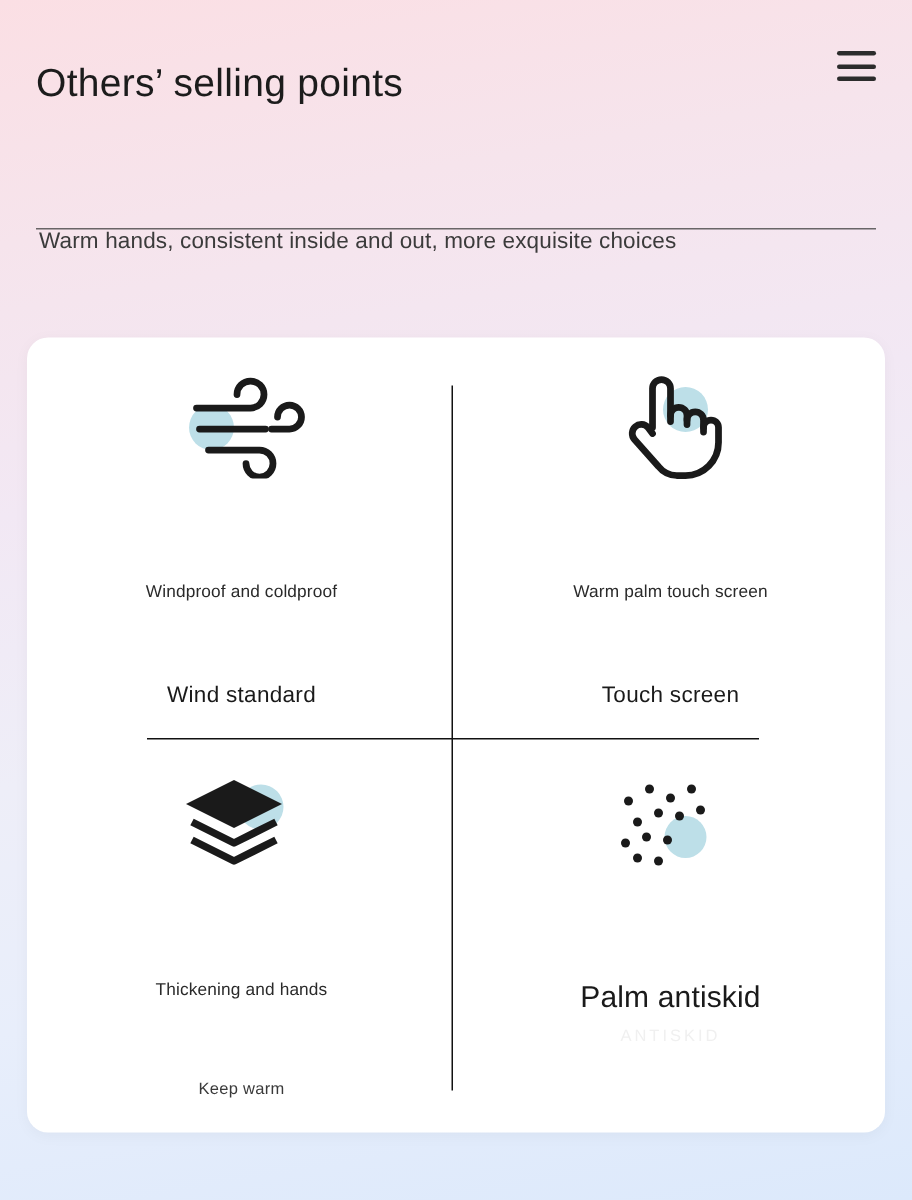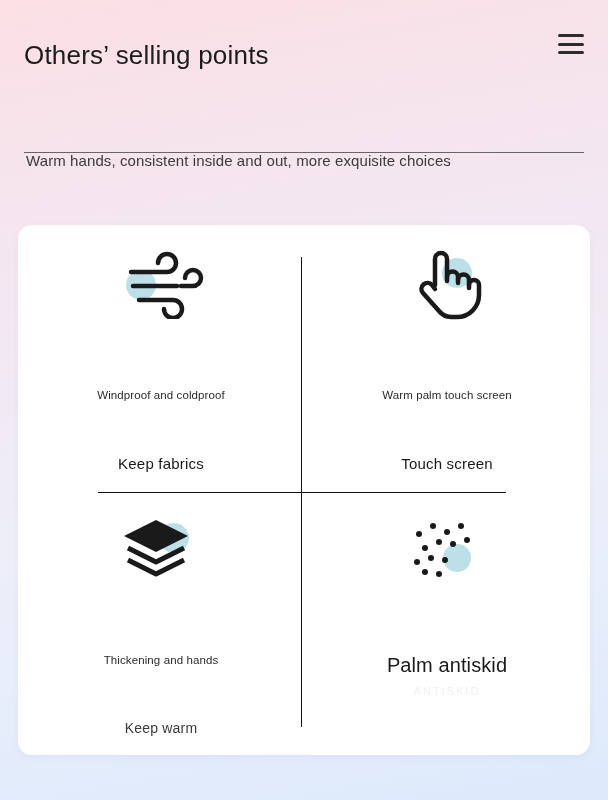--- a/index.html
+++ b/index.html
@@ -130,21 +130,21 @@
     color: #2a2a2a;
     margin-bottom: 14px;
     letter-spacing: 0.1px;
   }
   .cell-title {
     font-size: 15px;
     color: #1a1a1a;
     letter-spacing: 0.2px;
   }
   .cell.r2c1 .cell-title {
-    font-size: 14px;
+    font-size: 11px;
     color: #3a3a3a;
   }
   .cell.r2c2 .cell-sub {
     font-size: 11.5px;
   }
   .ghost {
     position: absolute;
     bottom: 58px;
     font-size: 11px;
     color: #f0f0f0;
@@ -179,21 +179,21 @@
             <circle cx="30" cy="38" r="15" fill="#bddfe8"></circle>
             <g fill="none" stroke="#1a1a1a" stroke-width="4.5" stroke-linecap="round">
               <path d="M20 25 H56 a9 9 0 1 0 -9 -9"></path>
               <path d="M22 39 H66"></path>
               <path d="M28 53 H62 a9 9 0 1 1 -9 9"></path>
               <path d="M74 31 a8 8 0 1 1 8 8 H70"></path>
             </g>
           </svg>
         </div>
         <div class="cell-sub">Windproof and coldproof</div>
-        <div class="cell-title">Keep fabrics</div>
+        <div class="cell-title">Wind standard</div>
       </div>
 
       <div class="cell r1c2">
         <div class="icon-wrap">
           <svg width="84" height="80" viewBox="0 0 84 80">
             <circle cx="52" cy="30" r="15" fill="#bddfe8"></circle>
             <g fill="none" stroke="#1a1a1a" stroke-width="4.5" stroke-linecap="round" stroke-linejoin="round">
               <path d="M30 42 V16 a6 6 0 0 1 12 0 v22"></path>
               <path d="M42 34 a5.5 5.5 0 0 1 11 0 v6"></path>
               <path d="M53 37 a5.5 5.5 0 0 1 11 0 v8"></path>

